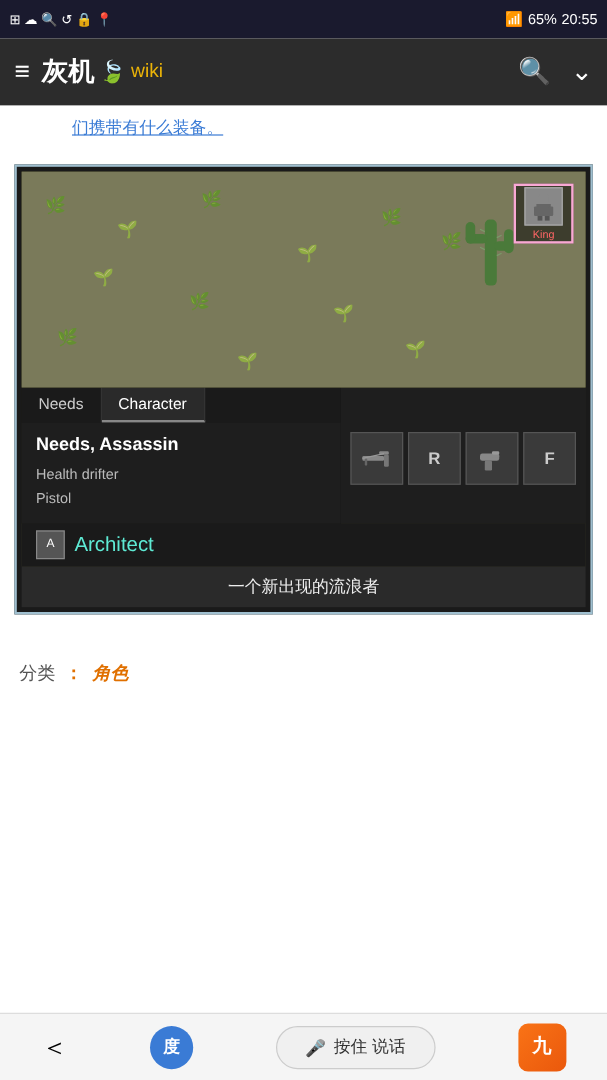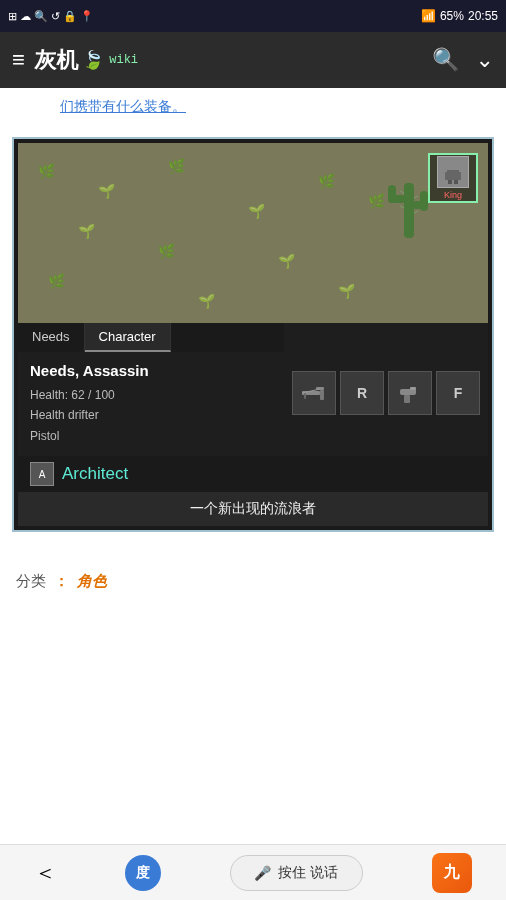--- a/index.html
+++ b/index.html
@@ -67,23 +67,22 @@
     }
     .nav-logo-text {
       color: #fff;
       font-size: 22px;
       font-weight: bold;
     }
     .nav-logo-leaf {
       font-size: 18px;
     }
     .nav-logo-wiki {
-      color: #86efac;
-      font-size: 12px;
-      font-family: Liberation Mono, monospace;
+      color: #eab308;
+      font-size: 16px;
     }
     .nav-right {
       display: flex;
       align-items: center;
       gap: 16px;
     }
     .nav-icon {
       color: #fff;
       font-size: 22px;
       cursor: pointer;
@@ -148,21 +147,21 @@
       right: 50px;
     }
 
     
     .char-icon-box {
       position: absolute;
       top: 10px;
       right: 10px;
       width: 50px;
       height: 50px;
-      border: 2px solid #86efac;
+      border: 2px solid #f9a8d4;
       background: rgba(0,0,0,0.5);
       display: flex;
       align-items: center;
       justify-content: center;
       flex-direction: column;
     }
     .char-icon-inner {
       width: 32px;
       height: 32px;
       background: #888;
@@ -438,21 +437,20 @@
         <div class="char-panel">
 
           <div class="char-tabs">
             <div class="char-tab">Needs</div>
             <div class="char-tab active">Character</div>
           </div>
 
           <div class="char-info">
             <div class="char-name">Needs, Assassin</div>
             <div class="char-stats">
-              <div>Health: 62 / 100</div>
               <div>Health drifter</div>
               <div>Pistol</div>
             </div>
           </div>
         </div>
 
         <div style="flex:1; background:#1e1e1e; display:flex; align-items:center; justify-content:center; padding: 8px;">
           <div class="equipment-row">
             <div class="equip-slot">
               <svg width="28" height="28" viewBox="0 0 28 28">

